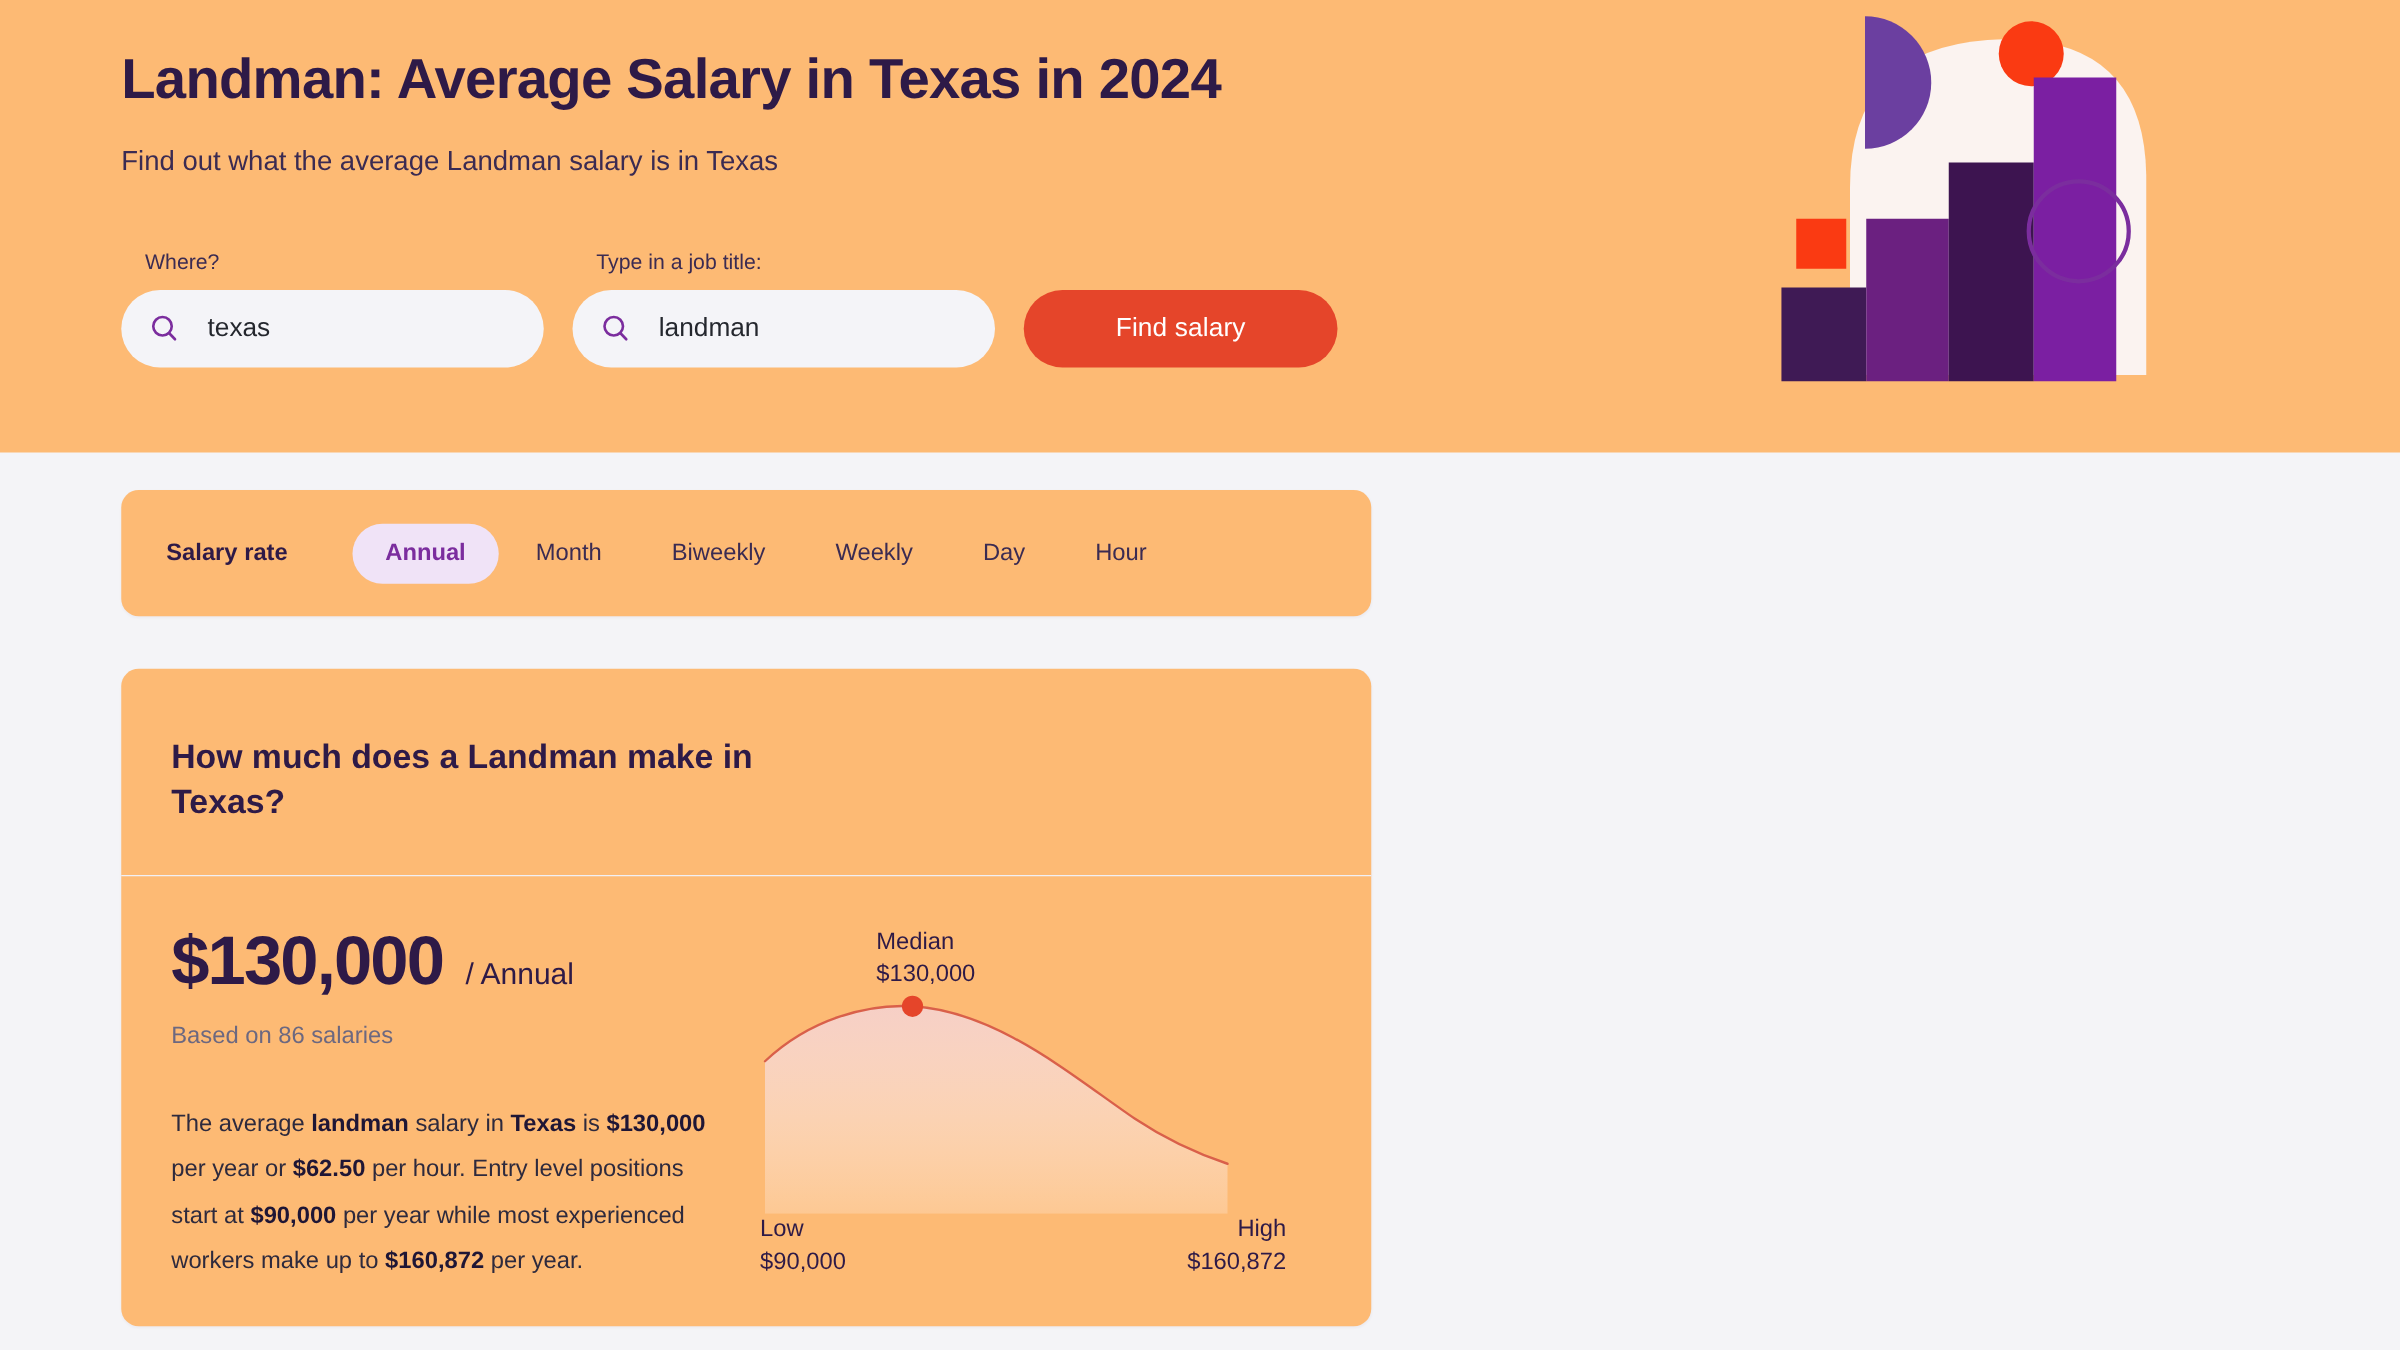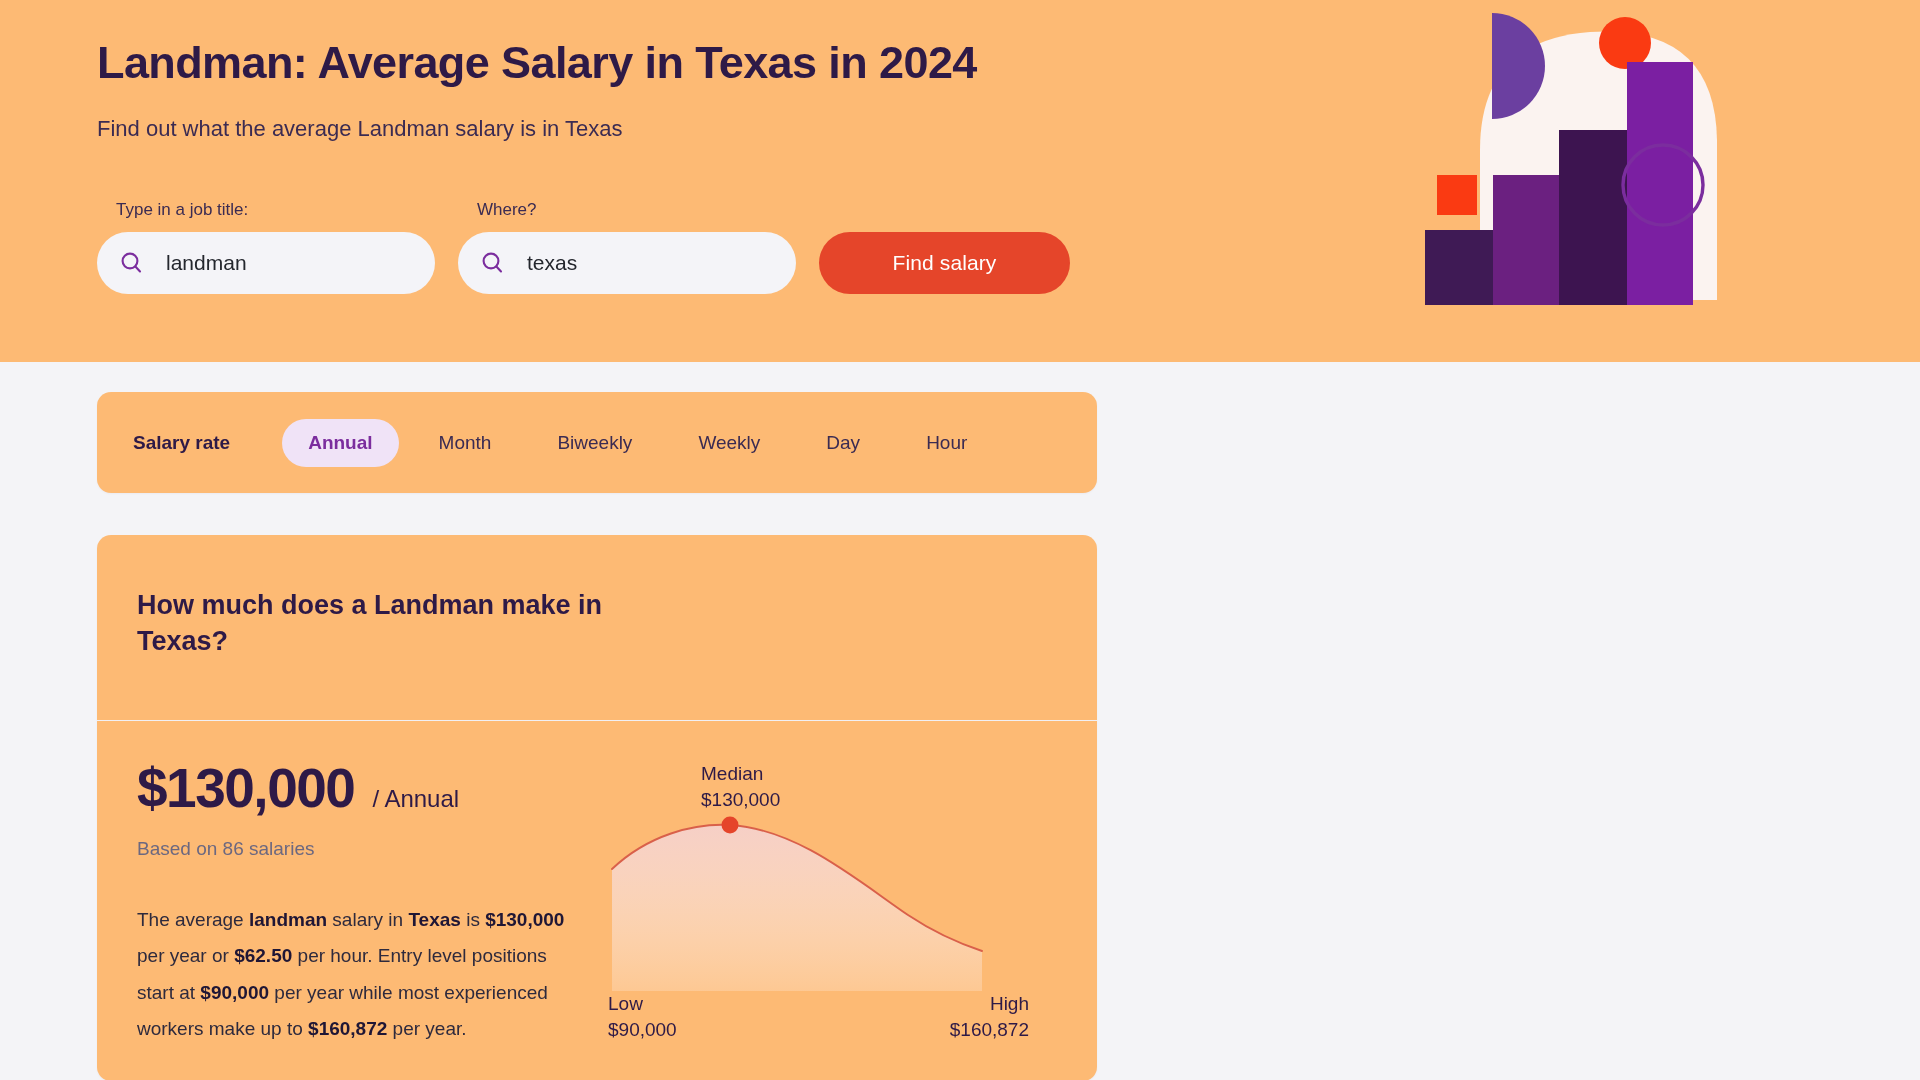--- a/index.html
+++ b/index.html
@@ -139,21 +139,21 @@
     padding-left: 36px;
   }
 
   .rate-label {
     font-size: 19px;
     font-weight: 700;
     color: #2e1a47;
     margin-right: 52px;
   }
 
-  .rate-tabs { display: flex; align-items: center; gap: 14px; }
+  .rate-tabs { display: flex; align-items: center; gap: 4px; }
 
   .rate-tab {
     font-size: 19px;
     color: #3b2b52;
     padding: 13px 26px;
     border-radius: 24px;
     background: transparent;
     border: none;
     font-family: "Liberation Sans", sans-serif;
     cursor: pointer;
@@ -167,21 +167,21 @@
   }
 
   
   .salary-card {
     margin-top: 42px;
     padding-bottom: 30px;
     min-height: 520px;
   }
 
   .salary-head {
-    padding: 52px 40px 60px 40px;
+    padding: 52px 40px 40px 40px;
     border-bottom: 1px solid #f1f0f4;
   }
 
   .salary-head h2 {
     font-size: 27px;
     line-height: 1.35;
     font-weight: 700;
     color: #2e1a47;
     max-width: 540px;
   }
@@ -263,47 +263,47 @@
 <body>
 
 <div class="hero">
 
   <div class="hero-inner">
     <h1 class="hero-title">Landman: Average Salary in Texas in 2024</h1>
     <p class="hero-subtitle">Find out what the average Landman salary is in Texas</p>
   </div>
 
   <div class="search-row">
+
+    <div class="field-group">
+      <label class="field-label">Where?</label>
+      <div class="field-box where">
+        <span class="search-icon">
+          <svg width="26" height="26" viewBox="0 0 26 26" fill="none">
+            <circle cx="11" cy="11" r="7.4" stroke="#7B2D9E" stroke-width="2.1"></circle>
+            <line x1="16.4" y1="16.6" x2="21" y2="21.4" stroke="#7B2D9E" stroke-width="2.1" stroke-linecap="round"></line>
+          </svg>
+        </span>
+        <span class="field-value">texas</span>
+      </div>
+    </div>
 
     <div class="field-group">
       <label class="field-label">Type in a job title:</label>
       <div class="field-box job">
         <span class="search-icon">
           <svg width="26" height="26" viewBox="0 0 26 26" fill="none">
             <circle cx="11" cy="11" r="7.4" stroke="#7B2D9E" stroke-width="2.1"></circle>
             <line x1="16.4" y1="16.6" x2="21" y2="21.4" stroke="#7B2D9E" stroke-width="2.1" stroke-linecap="round"></line>
           </svg>
         </span>
         <span class="field-value">landman</span>
       </div>
     </div>
 
-    <div class="field-group">
-      <label class="field-label">Where?</label>
-      <div class="field-box where">
-        <span class="search-icon">
-          <svg width="26" height="26" viewBox="0 0 26 26" fill="none">
-            <circle cx="11" cy="11" r="7.4" stroke="#7B2D9E" stroke-width="2.1"></circle>
-            <line x1="16.4" y1="16.6" x2="21" y2="21.4" stroke="#7B2D9E" stroke-width="2.1" stroke-linecap="round"></line>
-          </svg>
-        </span>
-        <span class="field-value">texas</span>
-      </div>
-    </div>
-
     <button class="find-btn">Find salary</button>
   </div>
 
   <div class="hero-art">
     <svg width="350" height="362" viewBox="0 0 350 362" fill="none">
 
       <path d="M55 300 L55 150 Q55 40 165 32 Q290 24 292 140 L292 300 Z" fill="#FBF3F0"></path>
 
       <path d="M67 13 A53 53 0 0 1 67 119 Z" fill="#6B3FA0"></path>
 

